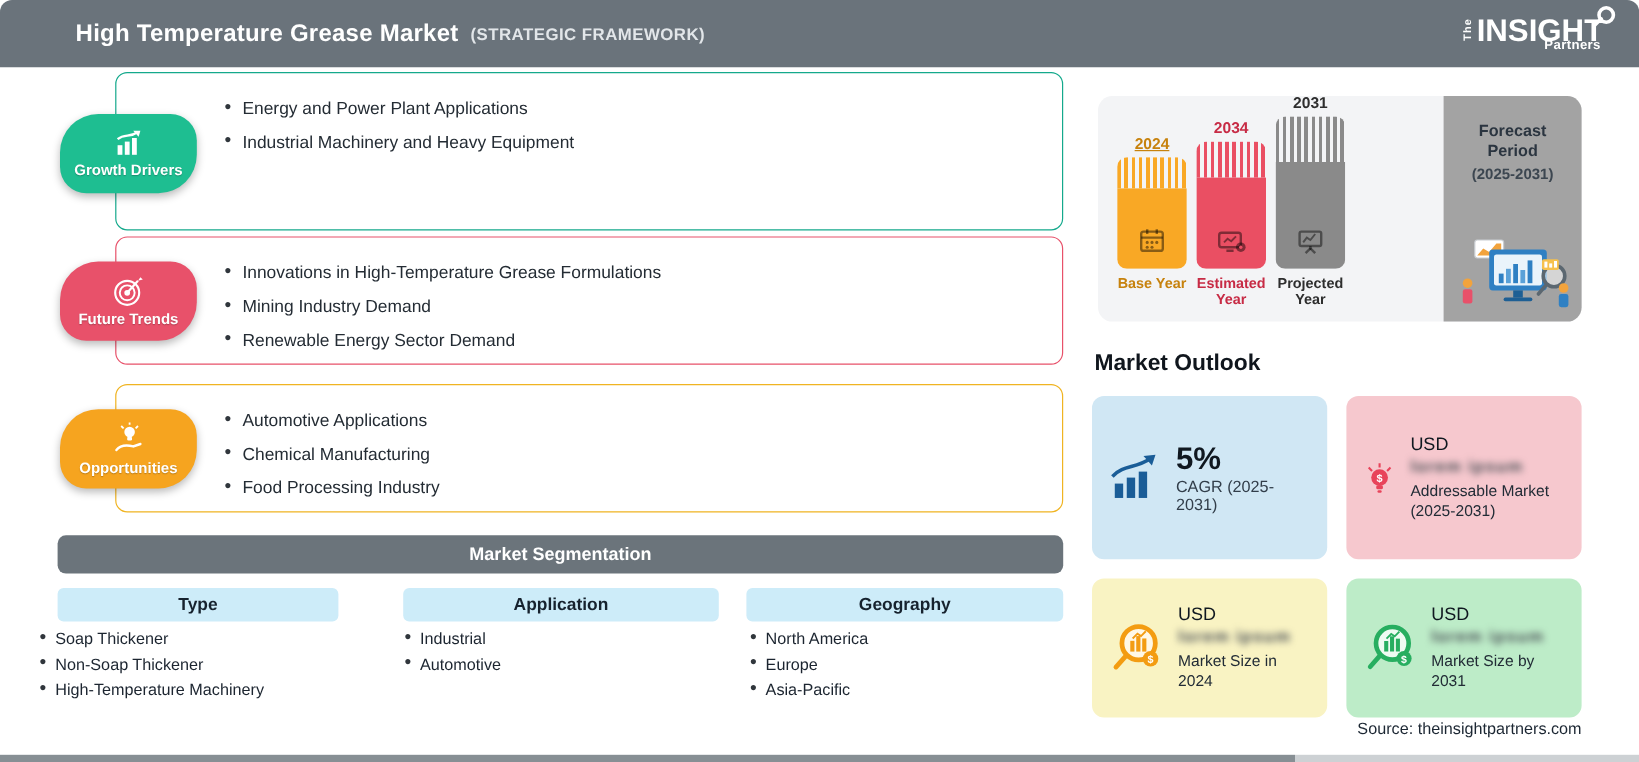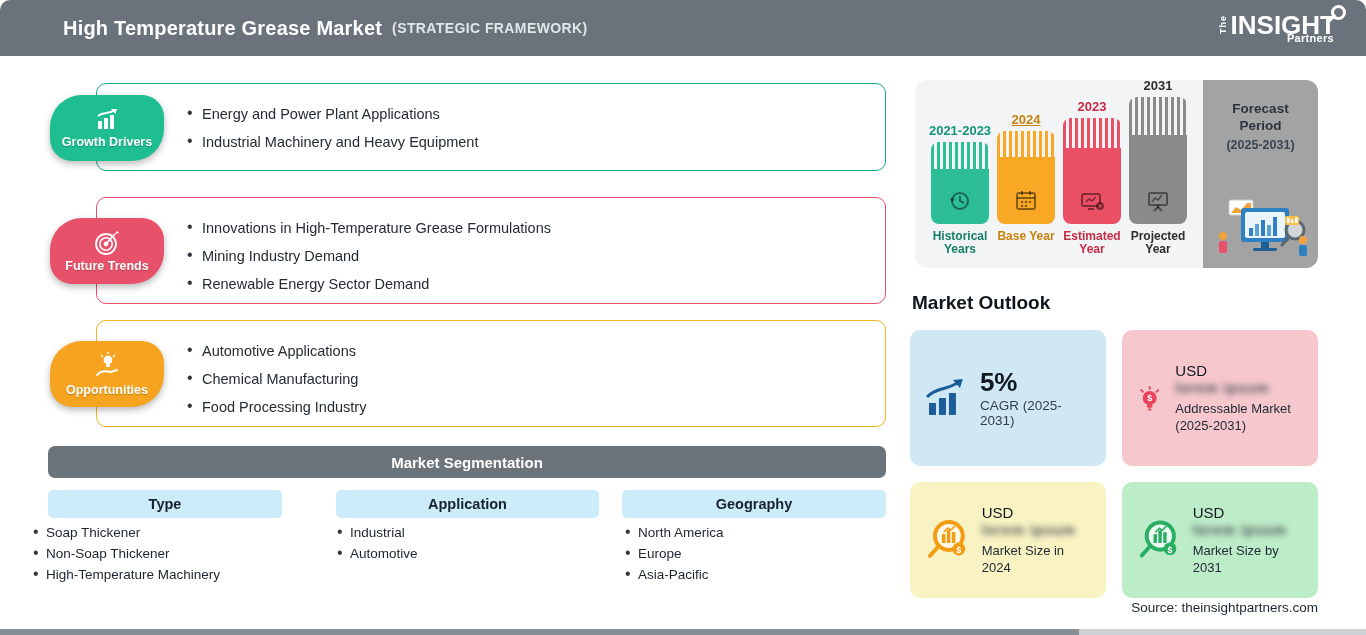--- a/index.html
+++ b/index.html
@@ -17,21 +17,21 @@
               letter-spacing:1px; margin-right:3px; line-height:9px; }
   .logo-insight { font-size:26px; font-weight:800; letter-spacing:0; line-height:24px; position:relative; }
   .lens { position:absolute; width:15px; height:15px; border:3px solid #fff; border-radius:50%;
           right:-10px; top:-8px; }
   .lens::after { content:""; position:absolute; width:3px; height:11px; background:#fff;
                  left:-4px; bottom:-7px; transform:rotate(45deg); border-radius:2px; }
   .logo-partners { font-size:11px; font-weight:700; margin-top:-5px; padding-right:2px; letter-spacing:.3px; }
 
   
   .panel { position:absolute; left:96px; width:790px; border-radius:10px; background:#fff; border:1.6px solid; }
-  .panel-growth   { top:83px;  height:88px; border-color:#14a98c; }
+  .panel-growth   { top:60px;  height:132px; border-color:#14a98c; }
   .panel-trends   { top:197px; height:107px; border-color:#e8516a; }
   .panel-opps     { top:320px; height:107px; border-color:#f0b422; }
   .plist { padding:20px 20px 0 90px; display:flex; flex-direction:column; gap:8px; }
   .bullet { position:relative; padding-left:15px; font-size:14.5px; line-height:20px; color:#242c34; }
   .bullet::before { content:"•"; position:absolute; left:0; top:-1px; color:#30363c; font-size:16px; }
 
   .badge { position:absolute; left:50px; width:114px; height:66px; border-radius:32px 22px 32px 22px;
            box-shadow:0 3px 7px rgba(0,0,0,.28); display:flex; flex-direction:column; align-items:center;
            justify-content:center; gap:2px; color:#fff; z-index:2; }
   .badge-growth { top:95px;  background:#1ebe91; }
@@ -182,34 +182,20 @@
     <div class="bullet">Automotive</div>
   </div>
   <div class="seg-list seg-list-geo">
     <div class="bullet">North America</div>
     <div class="bullet">Europe</div>
     <div class="bullet">Asia-Pacific</div>
   </div>
 
   <div class="tl-card">
     <div class="tl-bars">
-      <div class="tgroup g1">
-        <div class="tyear">2021-2023</div>
-        <div class="tbar">
-            <div class="tstripe"></div>
-          <div class="tsolid">
-              <svg width="26" height="26" viewBox="0 0 26 26">
-            <circle cx="13" cy="13" r="8" stroke="rgba(0,0,0,.45)" stroke-width="2" fill="none"></circle>
-            <path d="M13 8 v5 l4 2" stroke="rgba(0,0,0,.45)" stroke-width="2" fill="none"></path>
-            <path d="M3 10 l2 4 3 -3" fill="rgba(0,0,0,.45)"></path>
-          </svg>
-            </div>
-        </div>
-        <div class="tlabel">Historical Years</div>
-      </div>
       <div class="tgroup g2">
         <div class="tyear">2024</div>
         <div class="tbar">
             <div class="tstripe"></div>
           <div class="tsolid">
               <svg width="26" height="26" viewBox="0 0 26 26">
             <rect x="4" y="5" width="18" height="16" rx="2" stroke="rgba(0,0,0,.45)" stroke-width="2" fill="none"></rect>
             <line x1="4" y1="10" x2="22" y2="10" stroke="rgba(0,0,0,.45)" stroke-width="2"></line>
             <line x1="9" y1="3" x2="9" y2="7" stroke="rgba(0,0,0,.45)" stroke-width="2"></line>
             <line x1="17" y1="3" x2="17" y2="7" stroke="rgba(0,0,0,.45)" stroke-width="2"></line>
@@ -217,21 +203,21 @@
                 <circle cx="13" cy="14" r="1.3" fill="rgba(0,0,0,.45)"></circle>
             <circle cx="17" cy="14" r="1.3" fill="rgba(0,0,0,.45)"></circle>
                 <circle cx="9" cy="18" r="1.3" fill="rgba(0,0,0,.45)"></circle>
             <circle cx="13" cy="18" r="1.3" fill="rgba(0,0,0,.45)"></circle>
           </svg>
             </div>
         </div>
         <div class="tlabel">Base Year</div>
       </div>
       <div class="tgroup g3">
-        <div class="tyear">2023</div>
+        <div class="tyear">2034</div>
         <div class="tbar">
             <div class="tstripe"></div>
           <div class="tsolid">
               <svg width="28" height="26" viewBox="0 0 28 26">
             <rect x="4" y="6" width="18" height="12" rx="2" stroke="rgba(0,0,0,.45)" stroke-width="2" fill="none"></rect>
             <path d="M8 14 l3 -3 3 2 4 -4" stroke="rgba(0,0,0,.45)" stroke-width="1.6" fill="none"></path>
             <circle cx="22" cy="18" r="4" fill="rgba(0,0,0,.45)"></circle>
             <circle cx="22" cy="18" r="1.4" fill="#ea4f63"></circle>
             <line x1="10" y1="21" x2="16" y2="21" stroke="rgba(0,0,0,.45)" stroke-width="2"></line>
           </svg>

